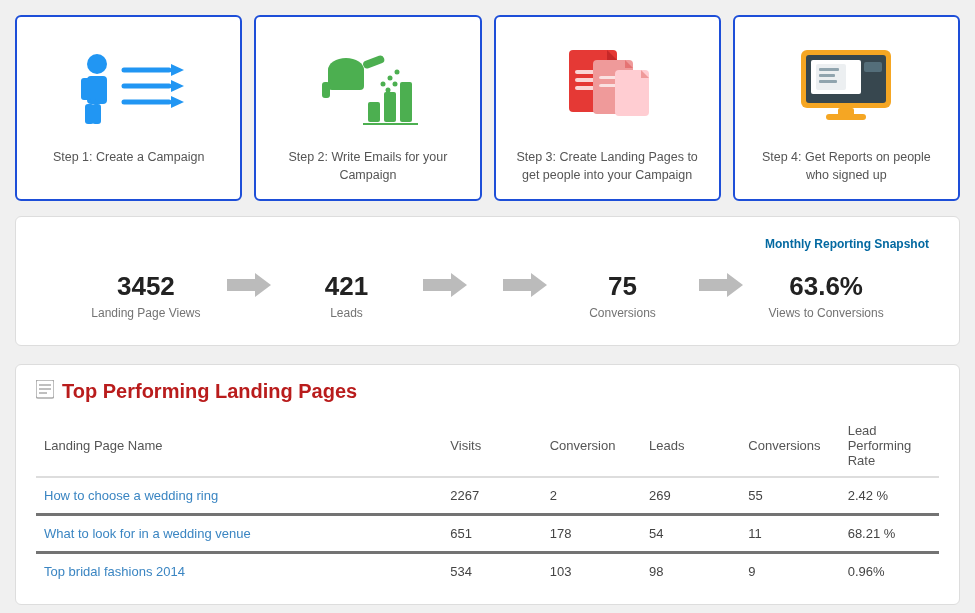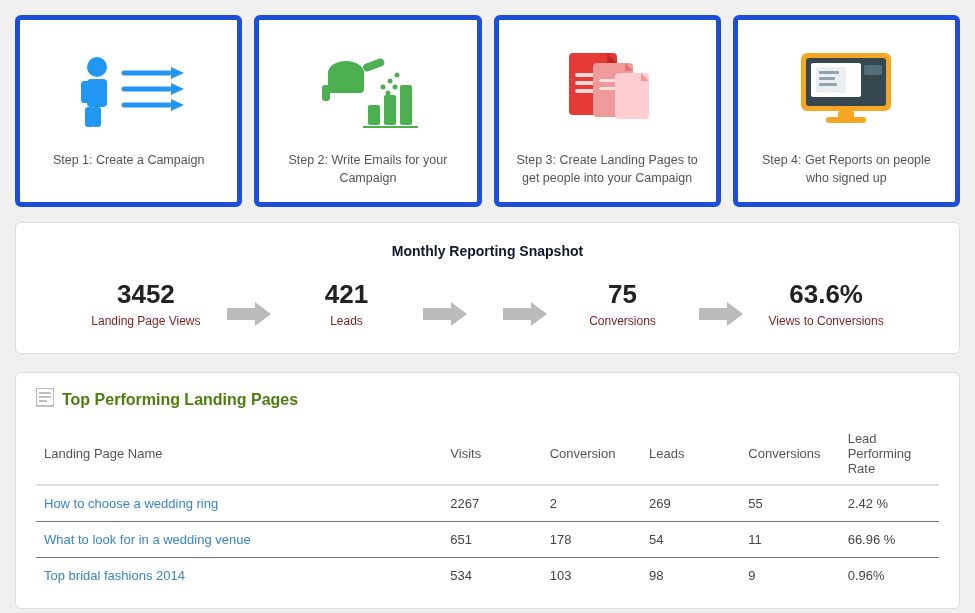--- a/index.html
+++ b/index.html
@@ -19,21 +19,21 @@
     
     .steps-row {
       display: flex;
       gap: 12px;
       margin-bottom: 15px;
     }
 
     .step-card {
       flex: 1;
       background: #fff;
-      border: 5px solid #1d4ed8;
+      border: 2px solid #1d4ed8;
       border-radius: 6px;
       padding: 20px 15px 15px;
       display: flex;
       flex-direction: column;
       align-items: center;
       text-align: center;
     }
 
     .step-icon-area {
       height: 100px;
@@ -60,49 +60,49 @@
     
     .snapshot-section {
       background: #fff;
       border: 1px solid #ddd;
       border-radius: 6px;
       padding: 20px 30px 25px;
       margin-bottom: 18px;
     }
 
     .snapshot-title {
-      text-align: center;
-      font-size: 14px;
+      text-align: right;
+      font-size: 12px;
       font-weight: bold;
-      color: #0f172a;
+      color: #0369a1;
       margin-bottom: 20px;
     }
 
     .snapshot-metrics {
       display: flex;
-      align-items: flex-end;
+      align-items: flex-start;
       justify-content: center;
       gap: 16px;
     }
 
     .metric-block {
       text-align: center;
       min-width: 100px;
     }
 
     .metric-value {
       font-size: 26px;
       font-weight: bold;
       color: #222;
       display: block;
     }
 
     .metric-label {
       font-size: 12px;
-      color: #7f1d1d;
+      color: #737373;
       margin-top: 4px;
     }
 
     .arrow-block {
       padding: 0 10px;
       display: flex;
       align-items: center;
     }
 
     
@@ -114,44 +114,44 @@
     }
 
     .table-header {
       display: flex;
       align-items: center;
       gap: 8px;
       margin-bottom: 14px;
     }
 
     .table-section-title {
-      font-size: 16px;
+      font-size: 20px;
       font-weight: bold;
-      color: #4d7c0f;
+      color: #b91c1c;
     }
 
     .lp-table {
       width: 100%;
       border-collapse: collapse;
     }
 
     .lp-table thead tr {
       border-bottom: 2px solid #ddd;
     }
 
     .lp-table th {
       text-align: left;
       font-weight: normal;
       color: #555;
       padding: 6px 8px 8px;
       font-size: 13px;
     }
 
     .lp-table tbody tr {
-      border-bottom: 1px solid #737373;
+      border-bottom: 3px solid #737373;
     }
 
     .lp-table tbody tr:last-child {
       border-bottom: none;
       margin-left: 20px;
     }
 
     .lp-table td {
       padding: 10px 8px;
       font-size: 13px;
@@ -350,21 +350,21 @@
             <td>269</td>
             <td>55</td>
             <td>2.42 %</td>
           </tr>
           <tr>
             <td class="link-cell"><a href="#">What to look for in a wedding venue</a></td>
             <td>651</td>
             <td>178</td>
             <td>54</td>
             <td>11</td>
-            <td>66.96 %</td>
+            <td>68.21 %</td>
           </tr>
           <tr>
             <td class="link-cell"><a href="#">Top bridal fashions 2014</a></td>
             <td>534</td>
             <td>103</td>
             <td>98</td>
             <td>9</td>
             <td>0.96%</td>
           </tr>
         </tbody>

